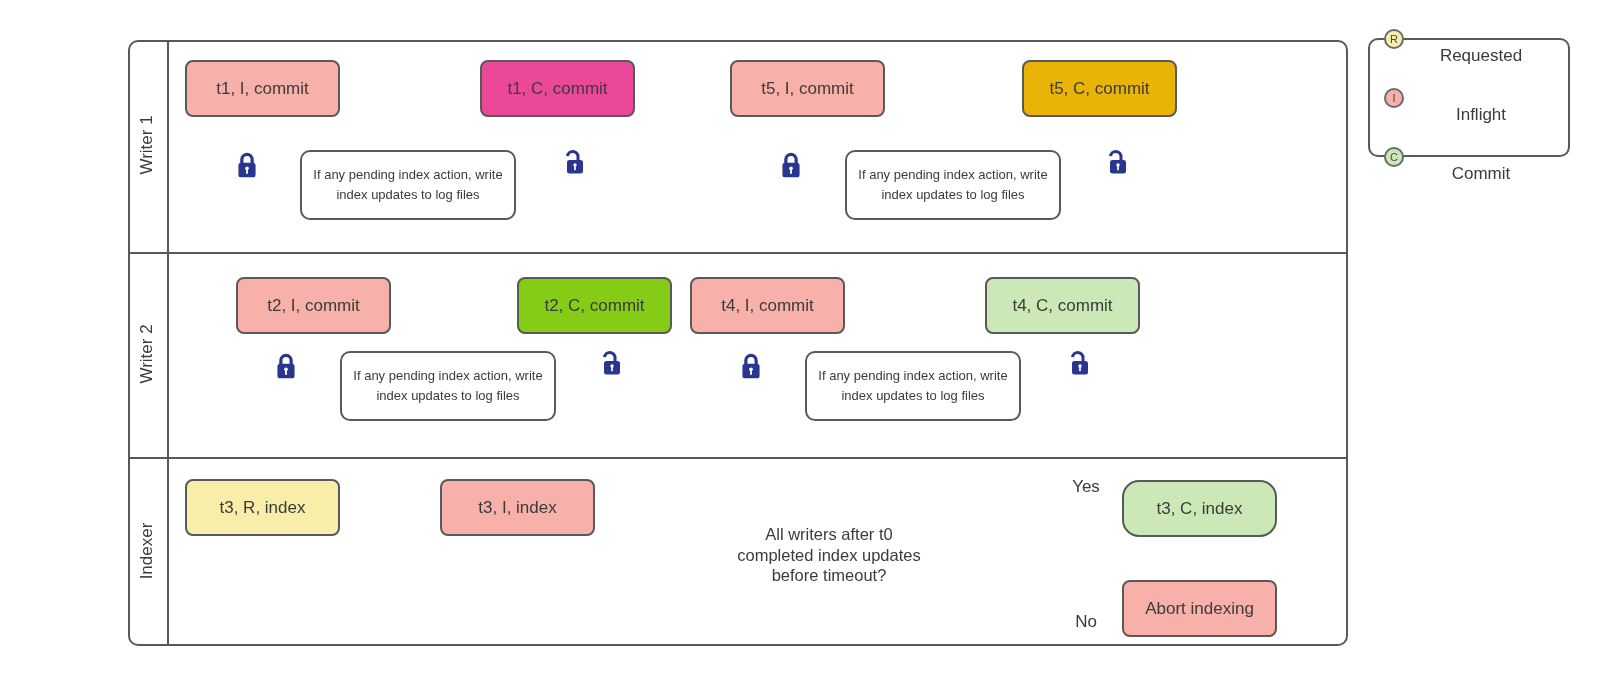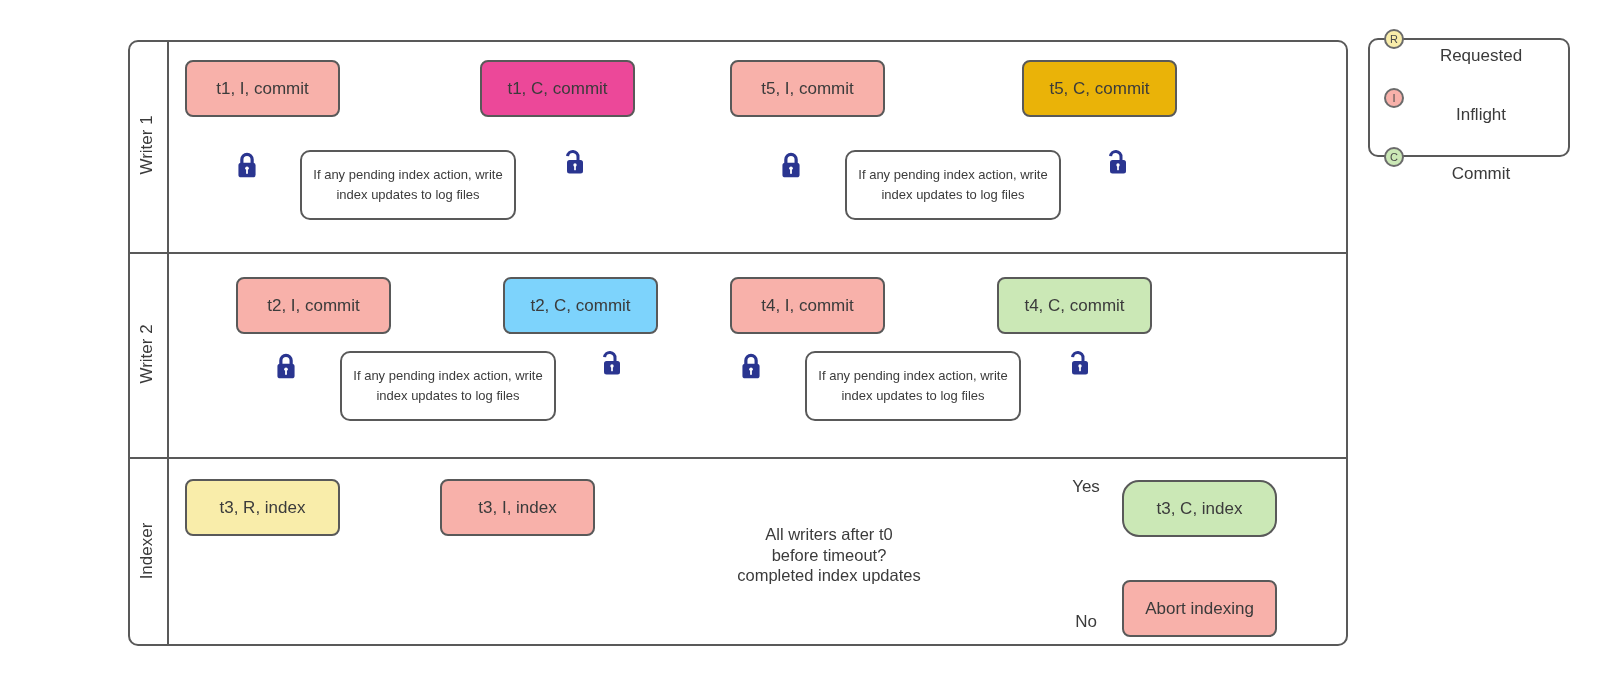--- a/index.html
+++ b/index.html
@@ -91,33 +91,33 @@
   <div class="box status" style="left: 185px; top: 60px; background-color: rgb(248, 177, 170);">t1, I, commit</div>
   <div class="box proc" style="left:300px;top:150px;">If any pending index action, write index updates to log files</div>
   <div class="box status" style="left: 480px; top: 60px; background-color: #ec4899;">t1, C, commit</div>
 
   <div class="box status" style="left: 730px; top: 60px; background-color: rgb(248, 177, 170);">t5, I, commit</div>
   <div class="box proc" style="left:845px;top:150px;">If any pending index action, write index updates to log files</div>
   <div class="box status" style="left: 1022px; top: 60px; background-color: #eab308;">t5, C, commit</div>
 
   <div class="box status" style="left: 236px; top: 277px; background-color: rgb(248, 177, 170);">t2, I, commit</div>
   <div class="box proc" style="left:340px;top:351px;">If any pending index action, write index updates to log files</div>
-  <div class="box status" style="left: 503px; top: 277px; background-color: #7dd3fc;">t2, C, commit</div>
-
-  <div class="box status" style="left: 690px; top: 277px; background-color: rgb(248, 177, 170); margin-left: 40px;">t4, I, commit</div>
+  <div class="box status" style="left: 517px; top: 277px; background-color: #84cc16;">t2, C, commit</div>
+
+  <div class="box status" style="left: 690px; top: 277px; background-color: rgb(248, 177, 170);">t4, I, commit</div>
   <div class="box proc" style="left:805px;top:351px;">If any pending index action, write index updates to log files</div>
-  <div class="box status" style="left: 985px; top: 277px; background-color: rgb(203, 232, 182); margin-left: 12px;">t4, C, commit</div>
+  <div class="box status" style="left: 985px; top: 277px; background-color: rgb(203, 232, 182);">t4, C, commit</div>
 
   <div class="box status" style="left: 185px; top: 479px; background-color: rgb(249, 237, 170);">t3, R, index</div>
   <div class="box status" style="left: 440px; top: 479px; background-color: rgb(248, 177, 170);">t3, I, index</div>
 
   <div class="diamond-text">
     <span style="display:block">All writers after t0</span>
+    <span style="display:block">completed index updates</span>
     <span style="display:block">before timeout?</span>
-    <span style="display:block">completed index updates</span>
   </div>
 
   <div class="branch-label" style="left:1058px;top:477px;">Yes</div>
   <div class="branch-label" style="left:1058px;top:612px;">No</div>
 
   <div class="box status" style="left: 1122px; top: 480px; background-color: rgb(203, 232, 182); border-radius: 17px;">t3, C, index</div>
   <div class="box status" style="left: 1122px; top: 580px; background-color: rgb(248, 177, 170);">Abort indexing</div>
 
   <span class="lock" style="left: 234px; top: 150px; color: rgb(42, 53, 144);">
     <svg viewBox="0 0 24 28">

